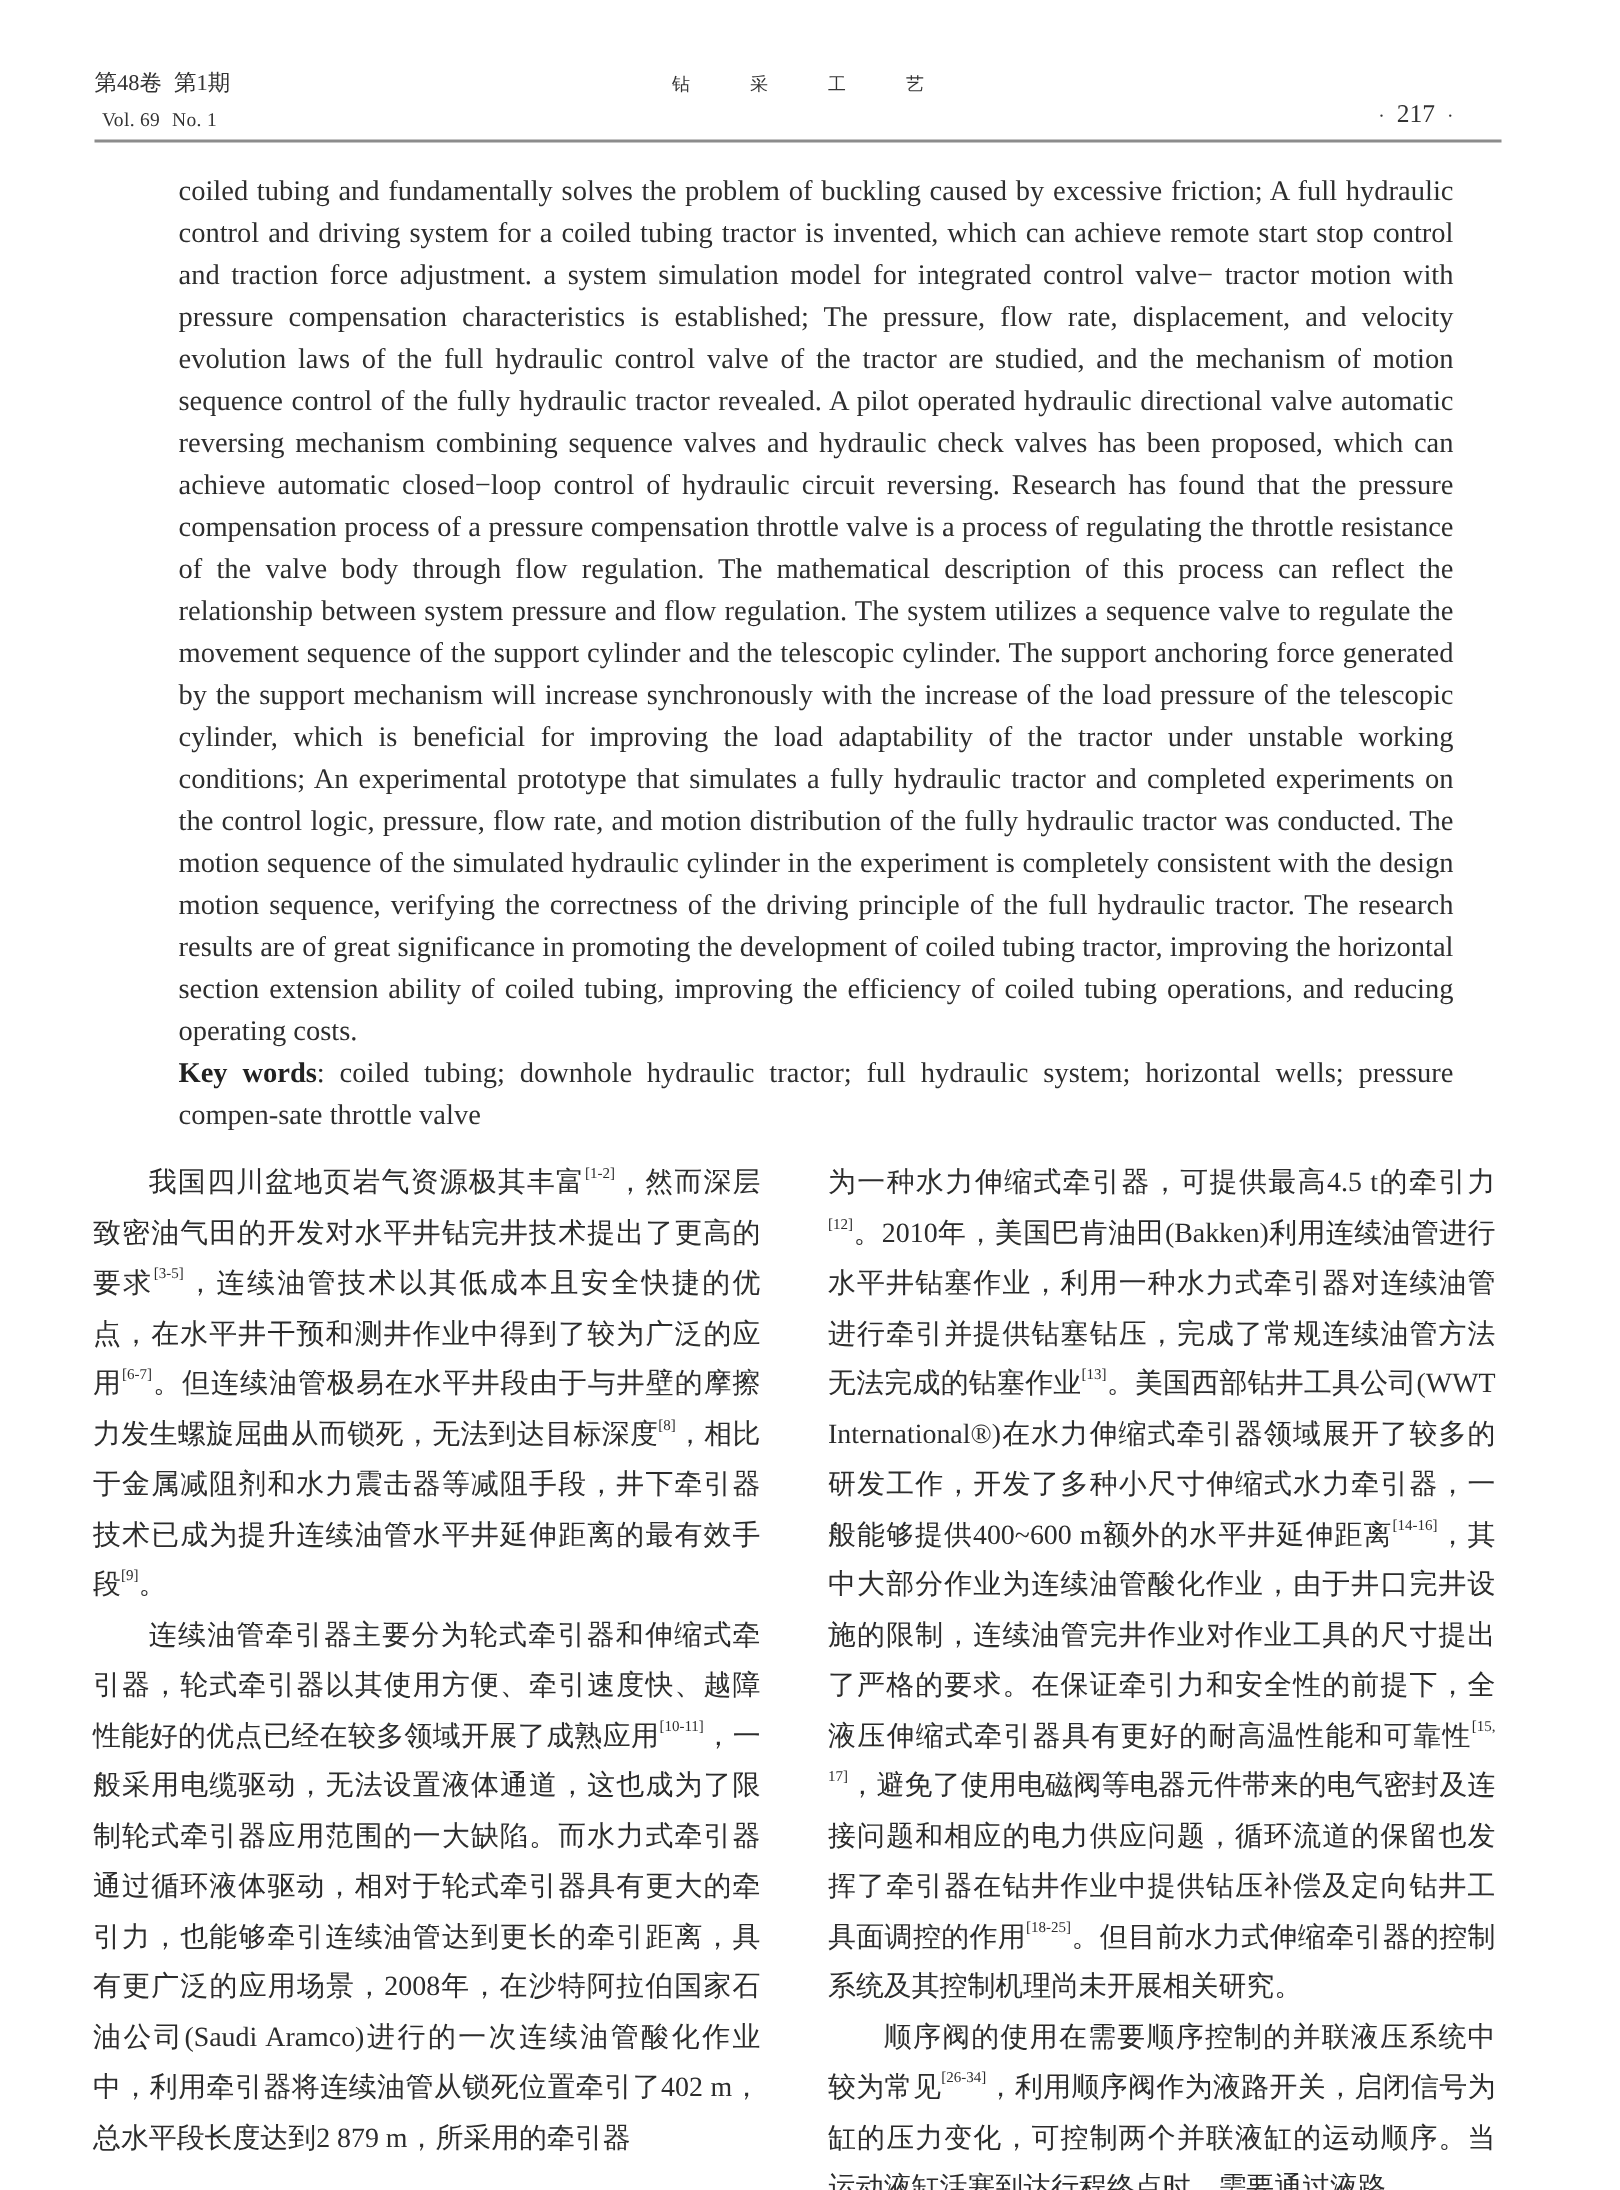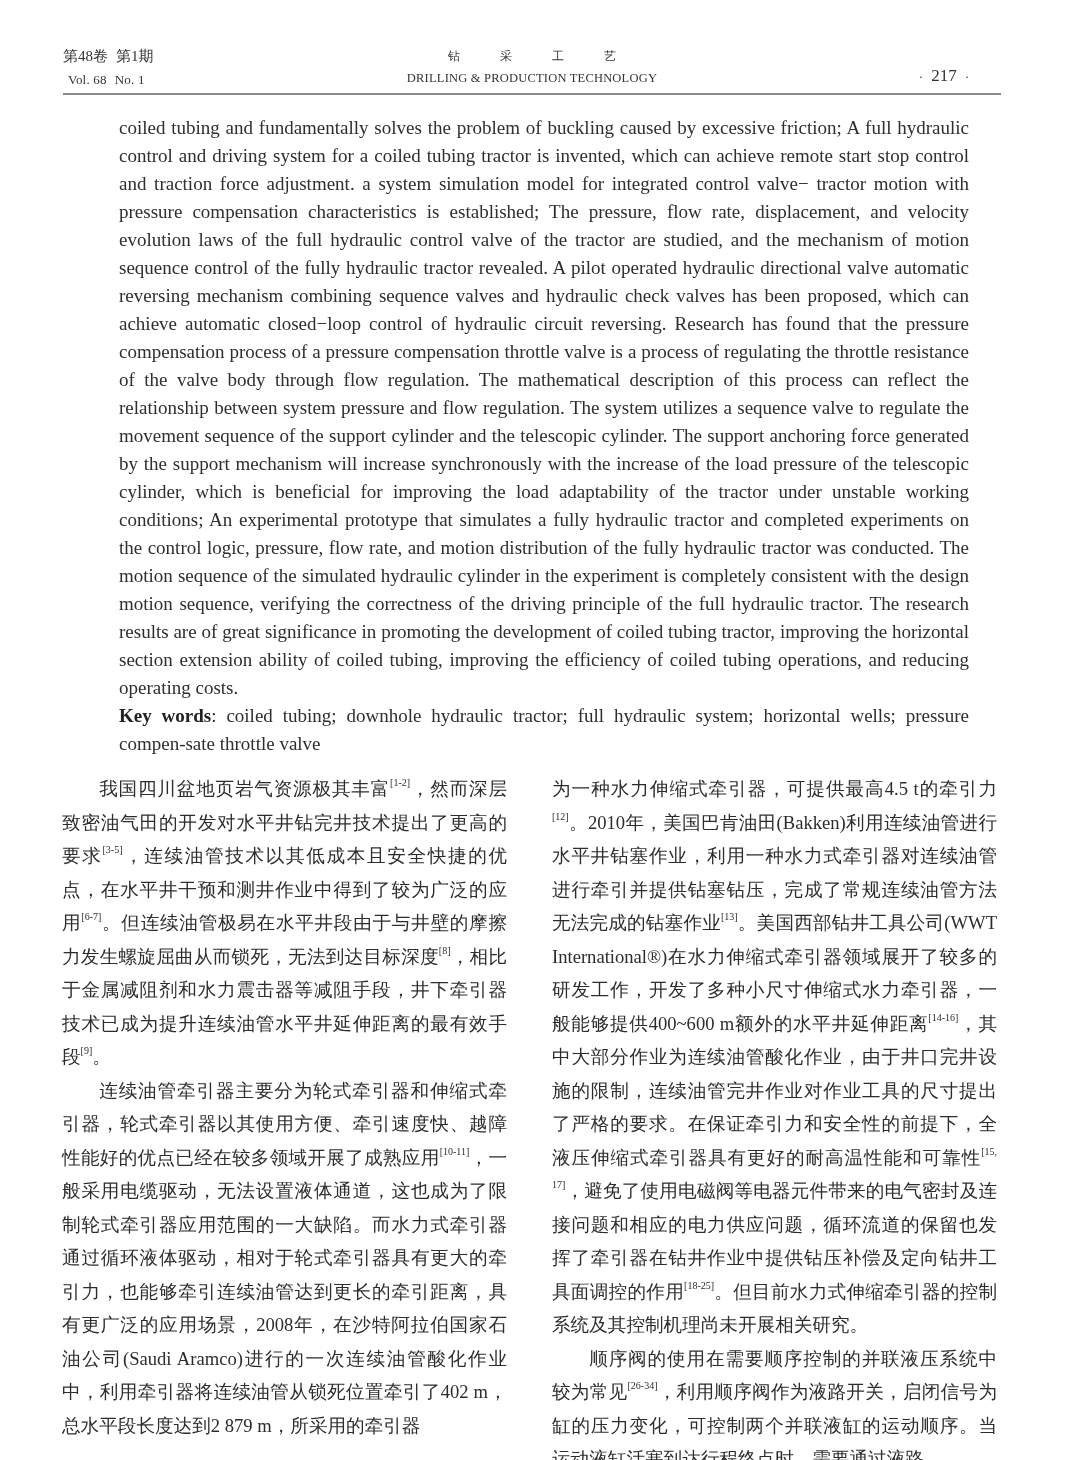--- a/index.html
+++ b/index.html
@@ -35,26 +35,25 @@
   </style>
 </head>
 <body>
 
 <div class="header">
   <div class="hdr-left">
     <div>
       <span>第48卷</span><span class="gap"></span><span>第1期</span>
     </div>
     <div class="vol-en">
-      <span>Vol. 68</span><span class="gap"></span><span>No. 1</span>
+      <span>Vol. 69</span><span class="gap"></span><span>No. 1</span>
     </div>
   </div>
   <div class="hdr-center">
     <div class="journal-cn">钻采工艺</div>
-    <div class="journal-en">DRILLING &amp; PRODUCTION TECHNOLOGY</div>
   </div>
   <div class="hdr-right">
     <span class="dot">·</span><span>217</span><span class="dot">·</span>
   </div>
 </div>
 <div class="rule"></div>
 
 <div class="abstract">
   <p>coiled tubing and fundamentally solves the problem of buckling caused by excessive friction; A full hydraulic control and driving system for a coiled tubing tractor is invented, which can achieve remote start stop control and traction force adjustment. a system simulation model for integrated control valve− tractor motion with pressure compensation characteristics is established; The pressure, flow rate, displacement, and velocity evolution laws of the full hydraulic control valve of the tractor are studied, and the mechanism of motion sequence control of the fully hydraulic tractor revealed. A pilot operated hydraulic directional valve automatic reversing mechanism combining sequence valves and hydraulic check valves has been proposed, which can achieve automatic closed−loop control of hydraulic circuit reversing. Research has found that the pressure compensation process of a pressure compensation throttle valve is a process of regulating the throttle resistance of the valve body through flow regulation. The mathematical description of this process can reflect the relationship between system pressure and flow regulation. The system utilizes a sequence valve to regulate the movement sequence of the support cylinder and the telescopic cylinder. The support anchoring force generated by the support mechanism will increase synchronously with the increase of the load pressure of the telescopic cylinder, which is beneficial for improving the load adaptability of the tractor under unstable working conditions; An experimental prototype that simulates a fully hydraulic tractor and completed experiments on the control logic, pressure, flow rate, and motion distribution of the fully hydraulic tractor was conducted. The motion sequence of the simulated hydraulic cylinder in the experiment is completely consistent with the design motion sequence, verifying the correctness of the driving principle of the full hydraulic tractor. The research results are of great significance in promoting the development of coiled tubing tractor, improving the horizontal section extension ability of coiled tubing, improving the efficiency of coiled tubing operations, and reducing operating costs.</p>
   <p><span class="kw-label">Key words</span><span>: coiled tubing; downhole hydraulic tractor; full hydraulic system; horizontal wells; pressure compen-sate throttle valve</span></p>

